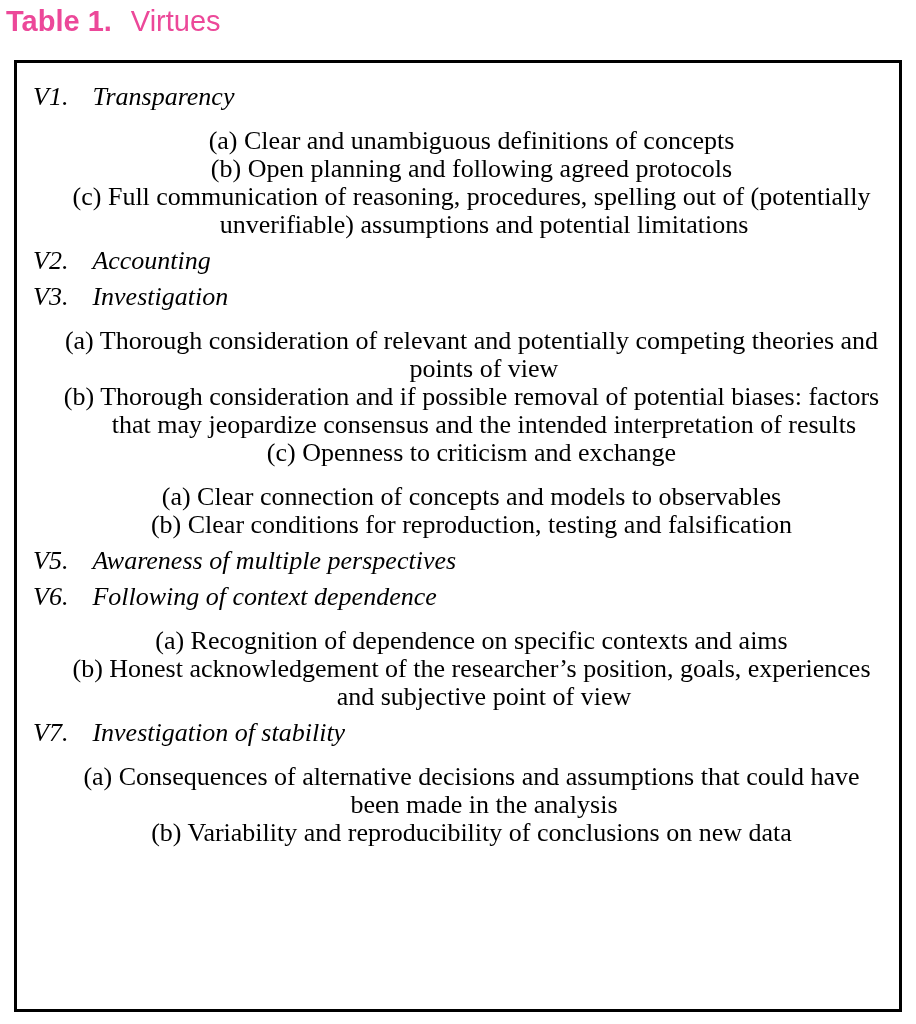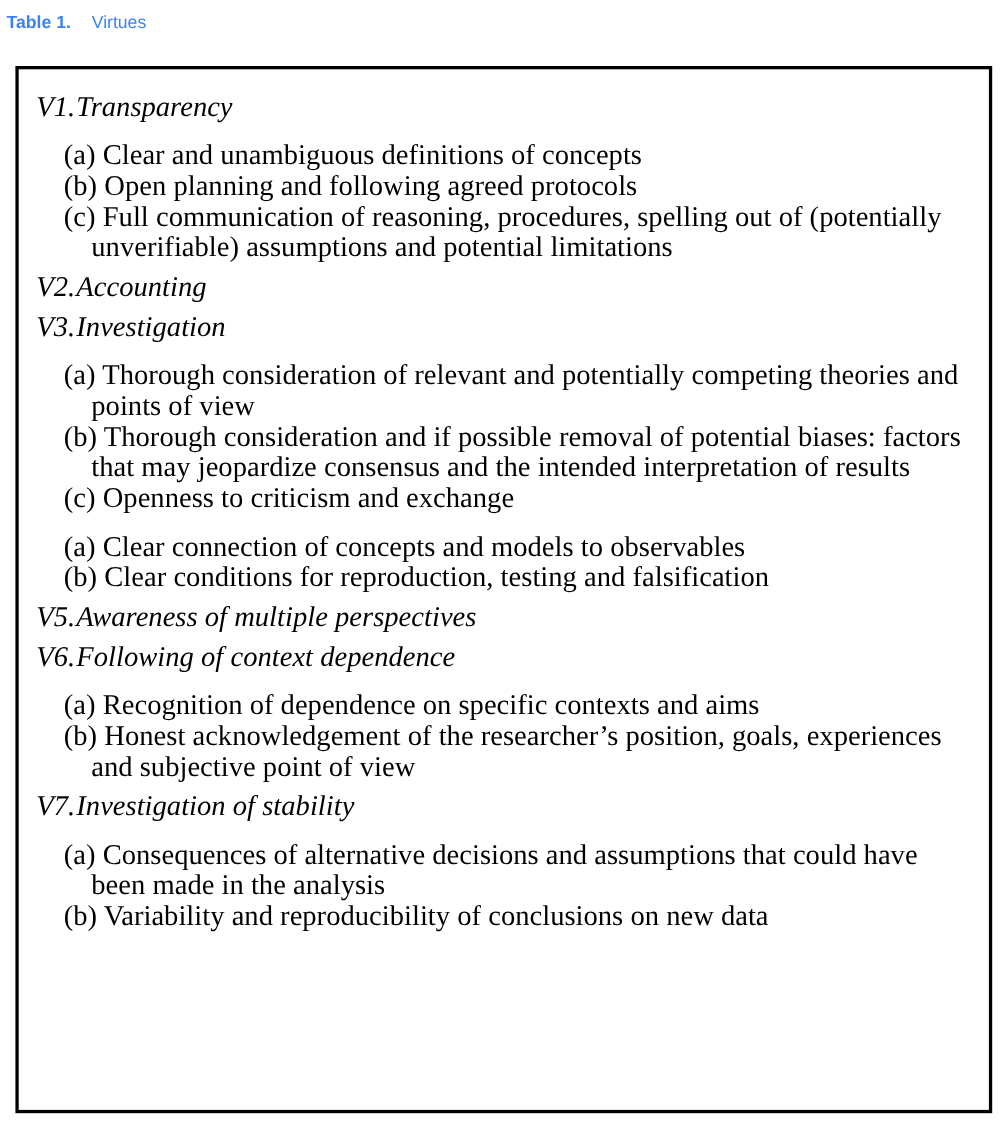--- a/index.html
+++ b/index.html
@@ -10,24 +10,24 @@
   .page {
     position: relative;
     width: 916px;
     height: 1024px;
     background: #ffffff;
     color: #000000;
     overflow: hidden;
   }
   .table-title {
     font-family: "Liberation Sans", sans-serif;
-    font-size: 16px;
+    font-size: 29px;
     line-height: 26px;
     margin: 8px 0 0 6px;
-    color: #3b82f6;
+    color: #ec4899;
   }
   .table-title .label {
     font-weight: 700;
   }
   .table-title .caption {
     margin-left: 19px;
     font-weight: 400;
   }
   .box {
     box-sizing: border-box;
@@ -50,24 +50,25 @@
   }
   .heading {
     font-style: italic;
     font-weight: normal;
     font-size: 26px;
     line-height: 28px;
     margin: 0;
     padding: 0;
   }
   .heading .vname {
-    margin-left: 1px;
+    margin-left: 24px;
   }
   .items {
     margin-top: 16px;
+    text-align: center;
   }
   .item {
     margin: 0 0 0 25px;
     padding-left: 25px;
     text-indent: -25px;
     white-space: pre-wrap;
   }
 </style>
 </head>
 <body>

